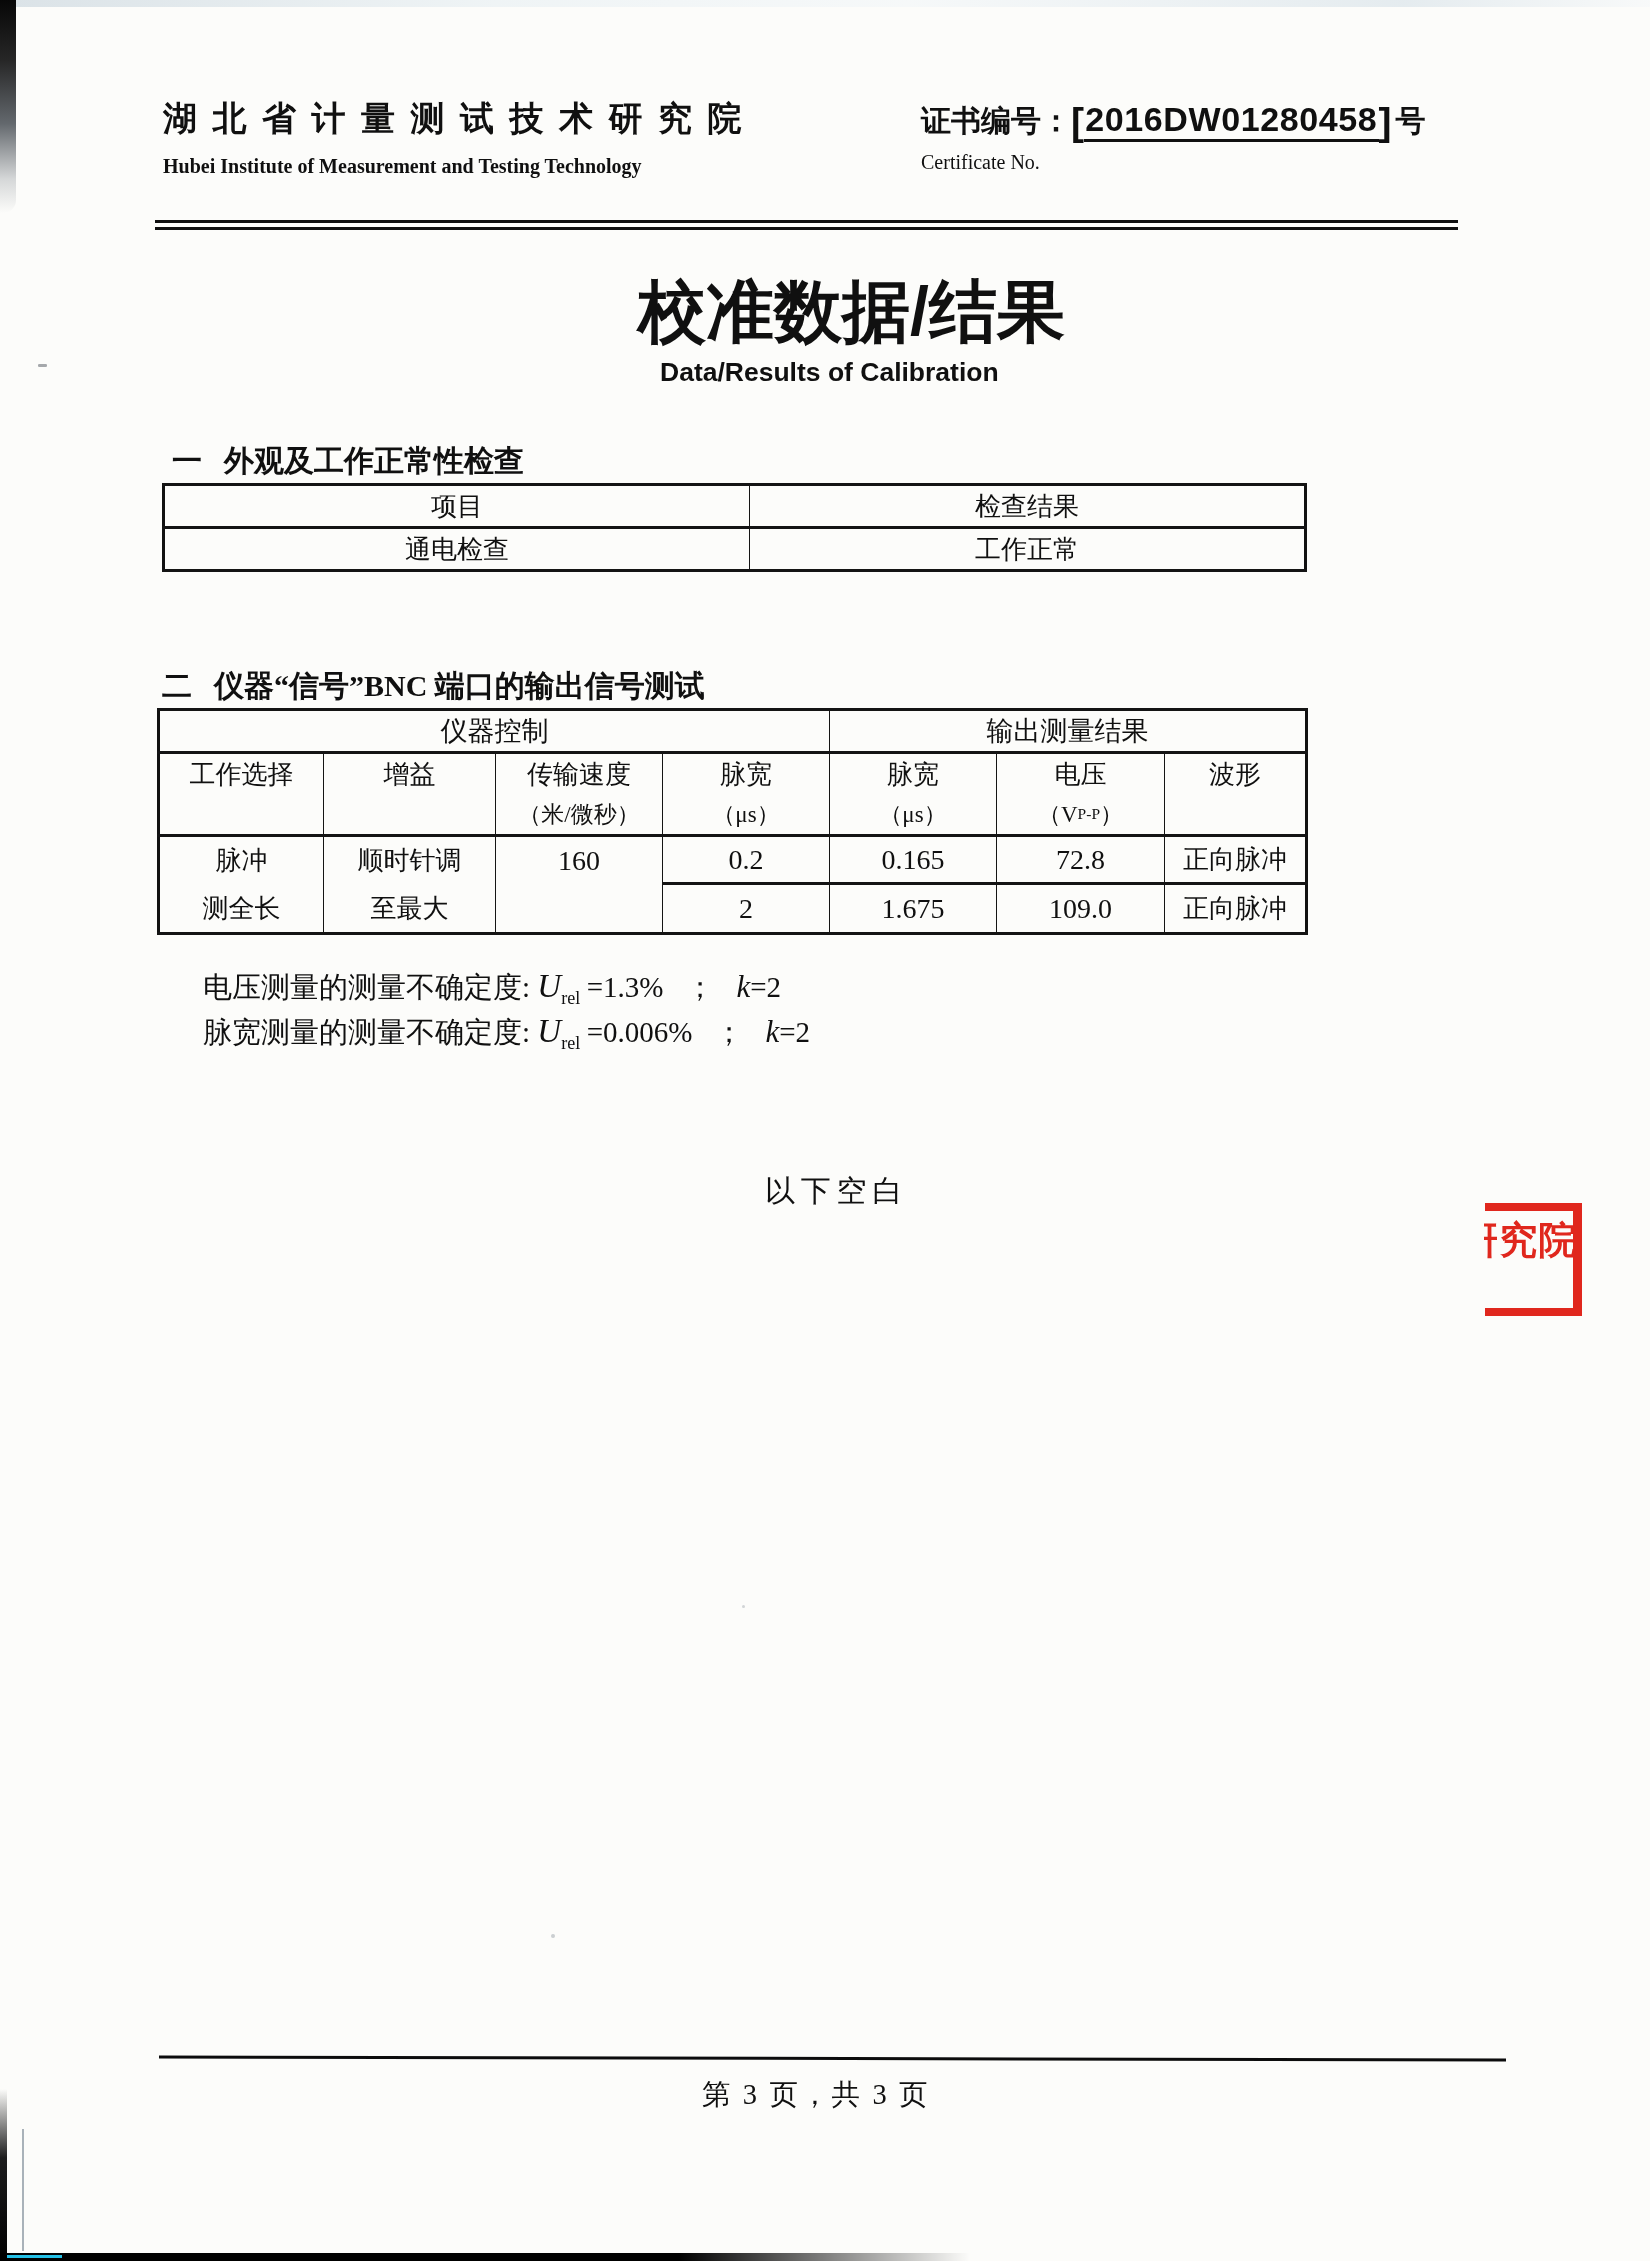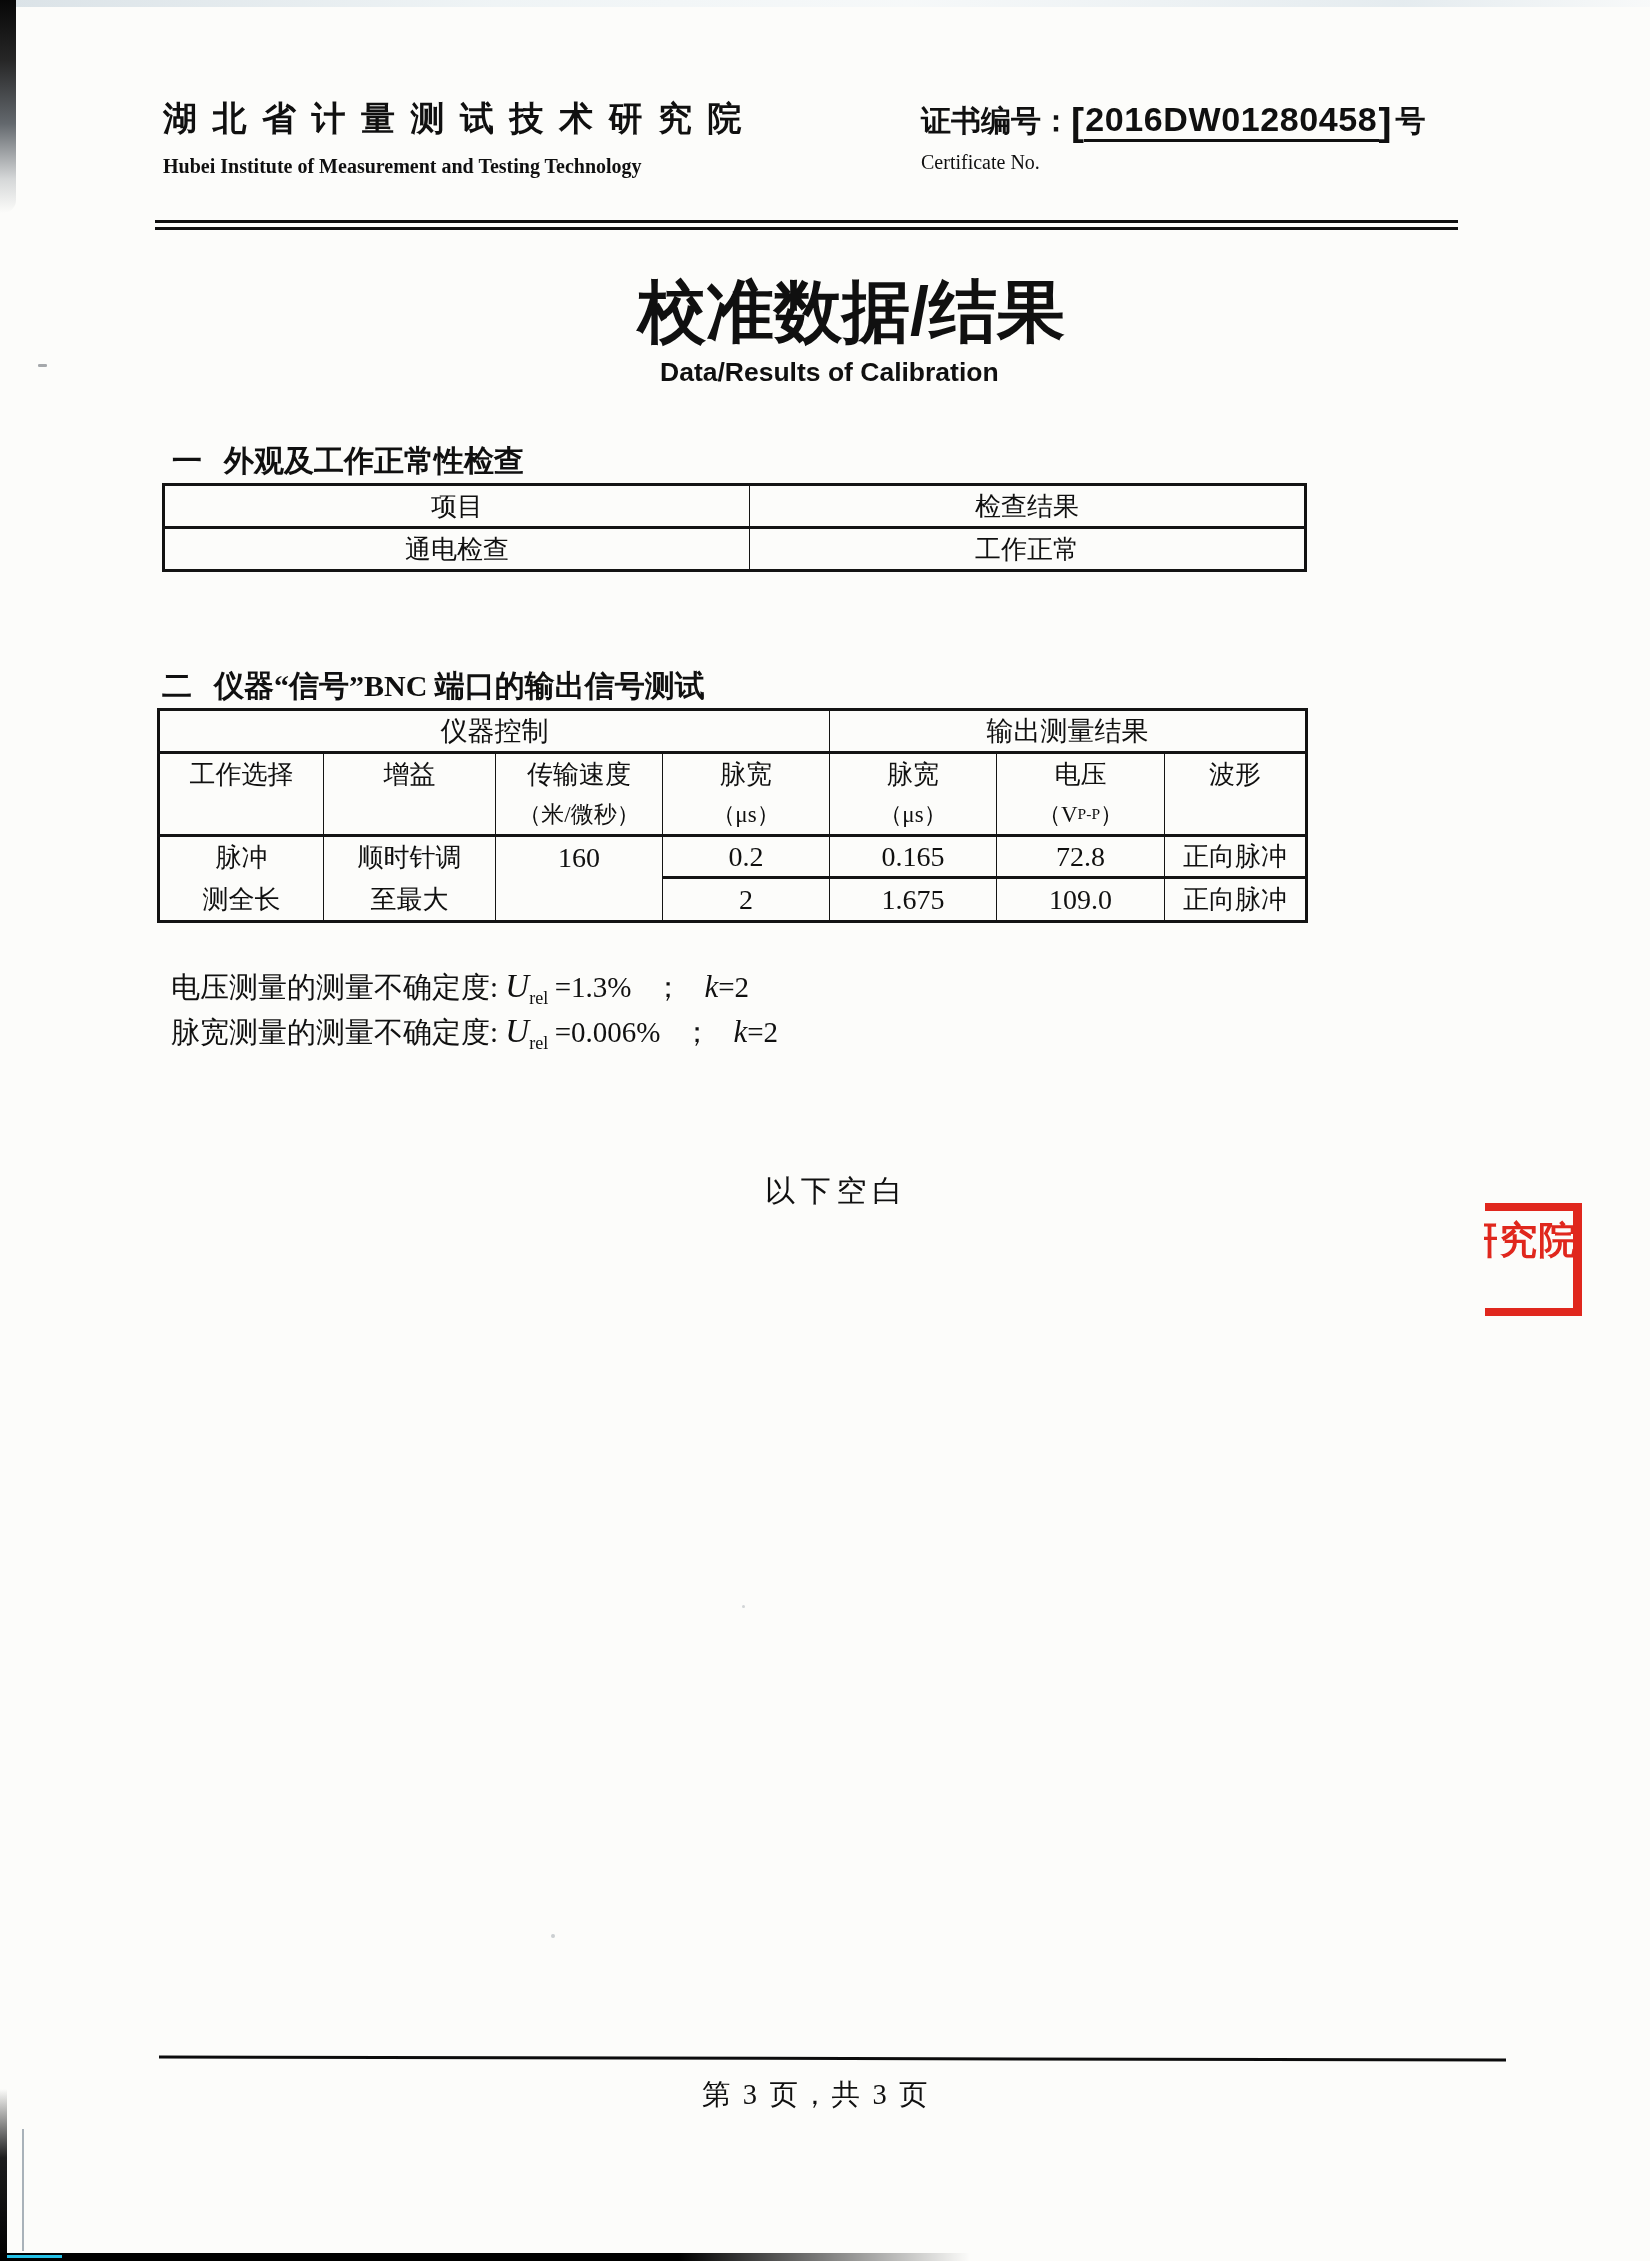--- a/index.html
+++ b/index.html
@@ -63,25 +63,25 @@
   .t1 td{height:40px;}
   .t2{left:157px;top:708px;width:1147px;border:3.2px solid #111;}
   .t2 .r1 td{height:40px;font-size:27px;}
   .t2 .r2 td{height:79px;}
   .t2 .r3 td{height:38px;}
   .t2 .r4 td{height:39px;}
   .tl{display:flex;flex-direction:column;height:80px;}
   .tl>div{flex:1;display:flex;align-items:center;justify-content:center;}
   .tl .unit{font-size:23px;}
   .tl sub{font-size:15.5px;vertical-align:sub;}
-  .span2 .tl{height:83px;justify-content:space-between;}
+  .span2 .tl{height:95px;justify-content:space-between;}
   .num{font-family:"Liberation Serif",serif;font-size:28px;}
 
   
-  .unc{font-size:29px;white-space:nowrap;}
+  .unc{font-size:29px;white-space:nowrap;margin-left:32px;}
   .unc1{left:171px;top:968px;}
   .unc2{left:171px;top:1013px;}
   .uvar{font-family:"Liberation Serif",serif;font-style:italic;font-size:33px;}
   .usub{font-size:18px;font-family:"Liberation Serif",serif;}
   .uval{font-family:"Liberation Serif",serif;margin-left:6.5px;}
   .usep{margin:0 22px;}
   .kvar{font-family:"Liberation Serif",serif;font-style:italic;font-size:31px;}
   .kval{font-family:"Liberation Serif",serif;}
 
   .blank-note{left:765px;top:1171px;font-size:30px;letter-spacing:5.8px;white-space:nowrap;}

